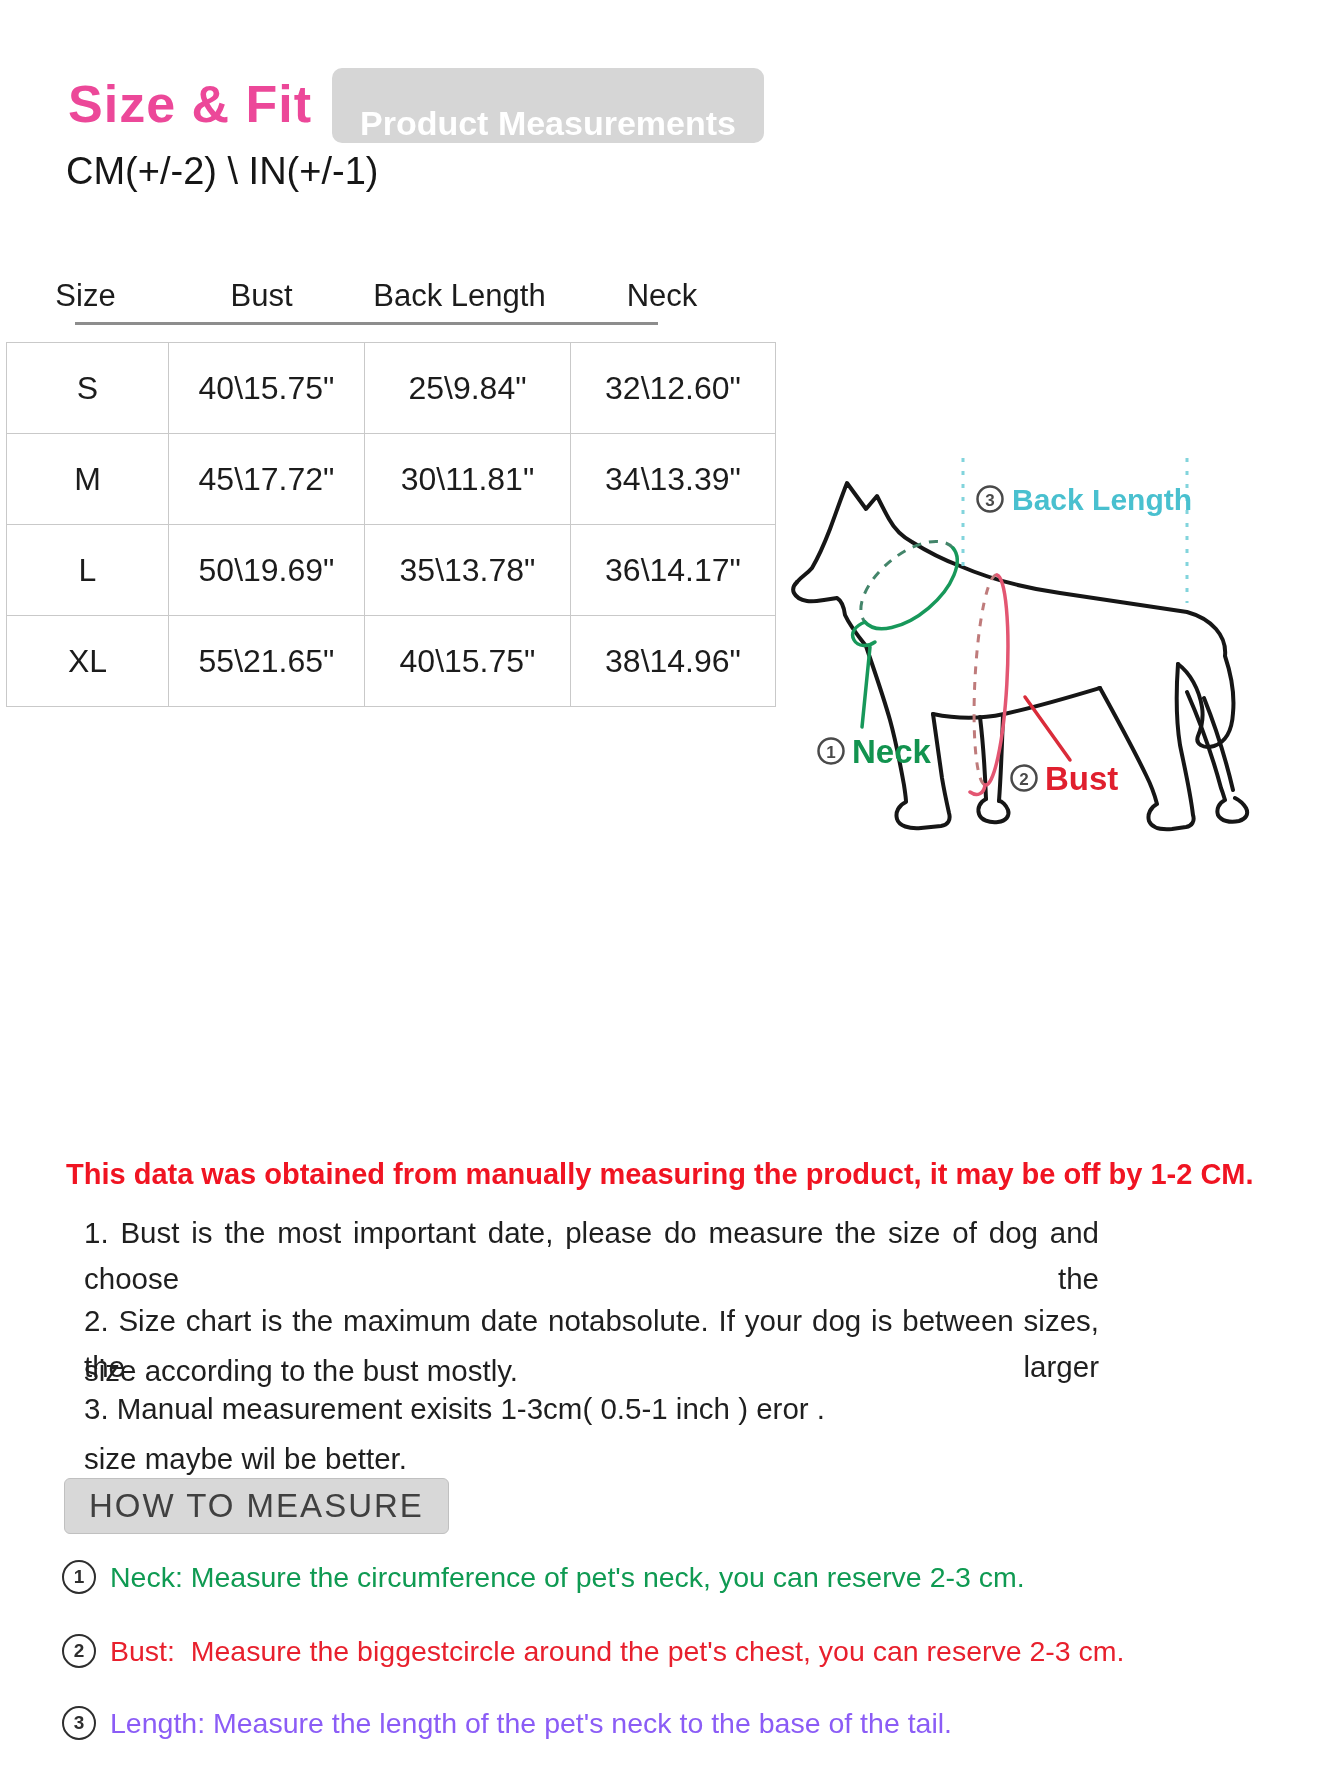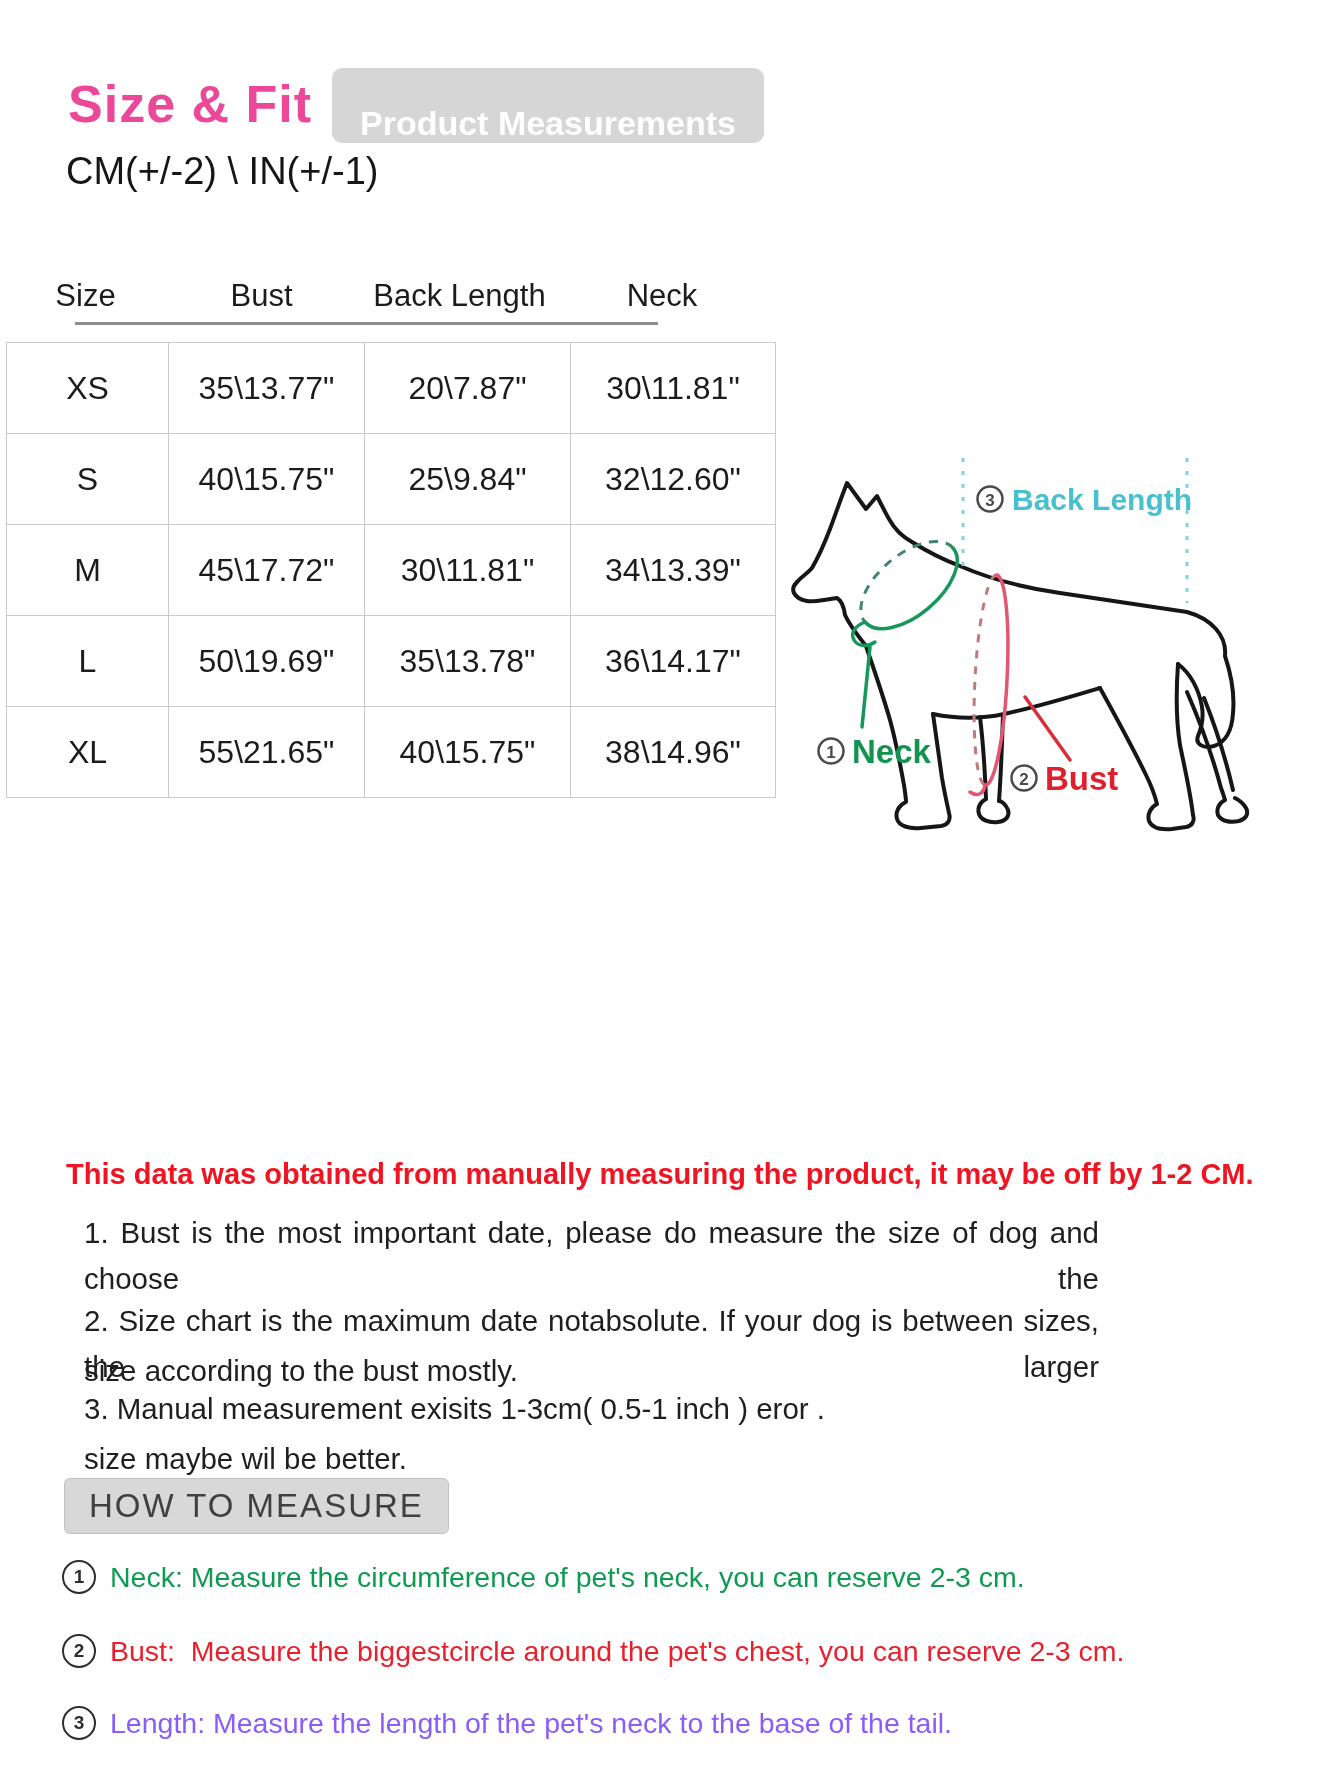--- a/index.html
+++ b/index.html
@@ -57,26 +57,20 @@
   <div class="abs thead">
     <span class="th-0">Size</span>
     <span class="th-1">Bust</span>
     <span class="th-2">Back Length</span>
     <span class="th-3">Neck</span>
   </div>
   <div class="abs head-rule"></div>
 
   <table class="sizes">
     <tbody>
-        <tr>
-      <td class="c0">XS</td>
-      <td class="c1">35\13.77"</td>
-      <td class="c2">20\7.87"</td>
-      <td class="c3">30\11.81"</td>
-    </tr>
     <tr>
       <td class="c0">S</td>
       <td class="c1">40\15.75"</td>
       <td class="c2">25\9.84"</td>
       <td class="c3">32\12.60"</td>
     </tr>
     <tr>
       <td class="c0">M</td>
       <td class="c1">45\17.72"</td>
       <td class="c2">30\11.81"</td>

